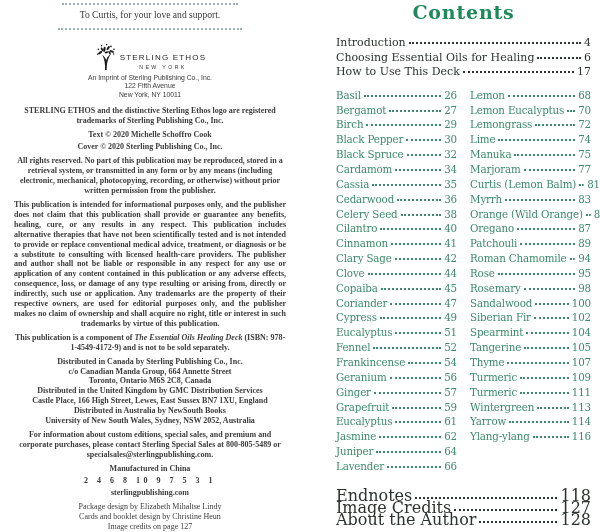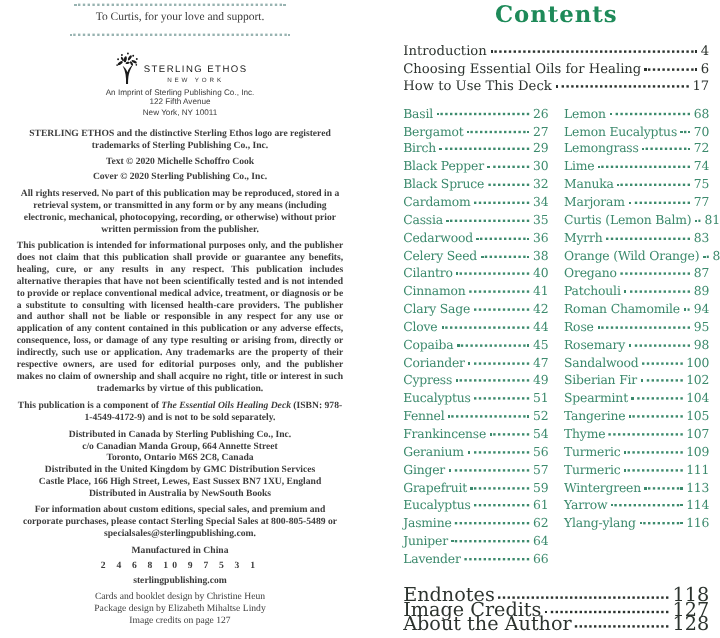--- a/index.html
+++ b/index.html
@@ -99,31 +99,32 @@
     <p class="blk"><span>This publication is a component of </span><span class="em">The Essential Oils Healing Deck</span><span> (ISBN: 978-1-4549-4172-9) and is not to be sold separately.</span></p>
 
     <div class="blk">
 
     <div>Distributed in Canada by Sterling Publishing Co., Inc.</div>
         <div>c/o Canadian Manda Group, 664 Annette Street</div>
         <div>Toronto, Ontario M6S 2C8, Canada</div>
         <div>Distributed in the United Kingdom by GMC Distribution Services</div>
         <div>Castle Place, 166 High Street, Lewes, East Sussex BN7 1XU, England</div>
         <div>Distributed in Australia by NewSouth Books</div>
+        <div>University of New South Wales, Sydney, NSW 2052, Australia</div>
       </div>
 
     <p class="blk">For information about custom editions, special sales, and premium and corporate purchases, please contact Sterling Special Sales at 800-805-5489 or specialsales@sterlingpublishing.com.</p>
     <p class="blk tight">Manufactured in China</p>
     <p class="blk tight print-line">2 4 6 8 10 9 7 5 3 1</p>
     <p class="blk">sterlingpublishing.com</p>
 
     <div>
 
-    <div>Cards and booklet design by Christine Heun</div>
-        <div>Package design by Elizabeth Mihaltse Lindy</div>
+    <div>Package design by Elizabeth Mihaltse Lindy</div>
+        <div>Cards and booklet design by Christine Heun</div>
         <div>Image credits on page 127</div>
       </div>
   </div>
 
   <div class="page-right">
     <h1 class="contents-title">Contents</h1>
 
     <div class="toc-front">
 
         <div class="toc-row">

